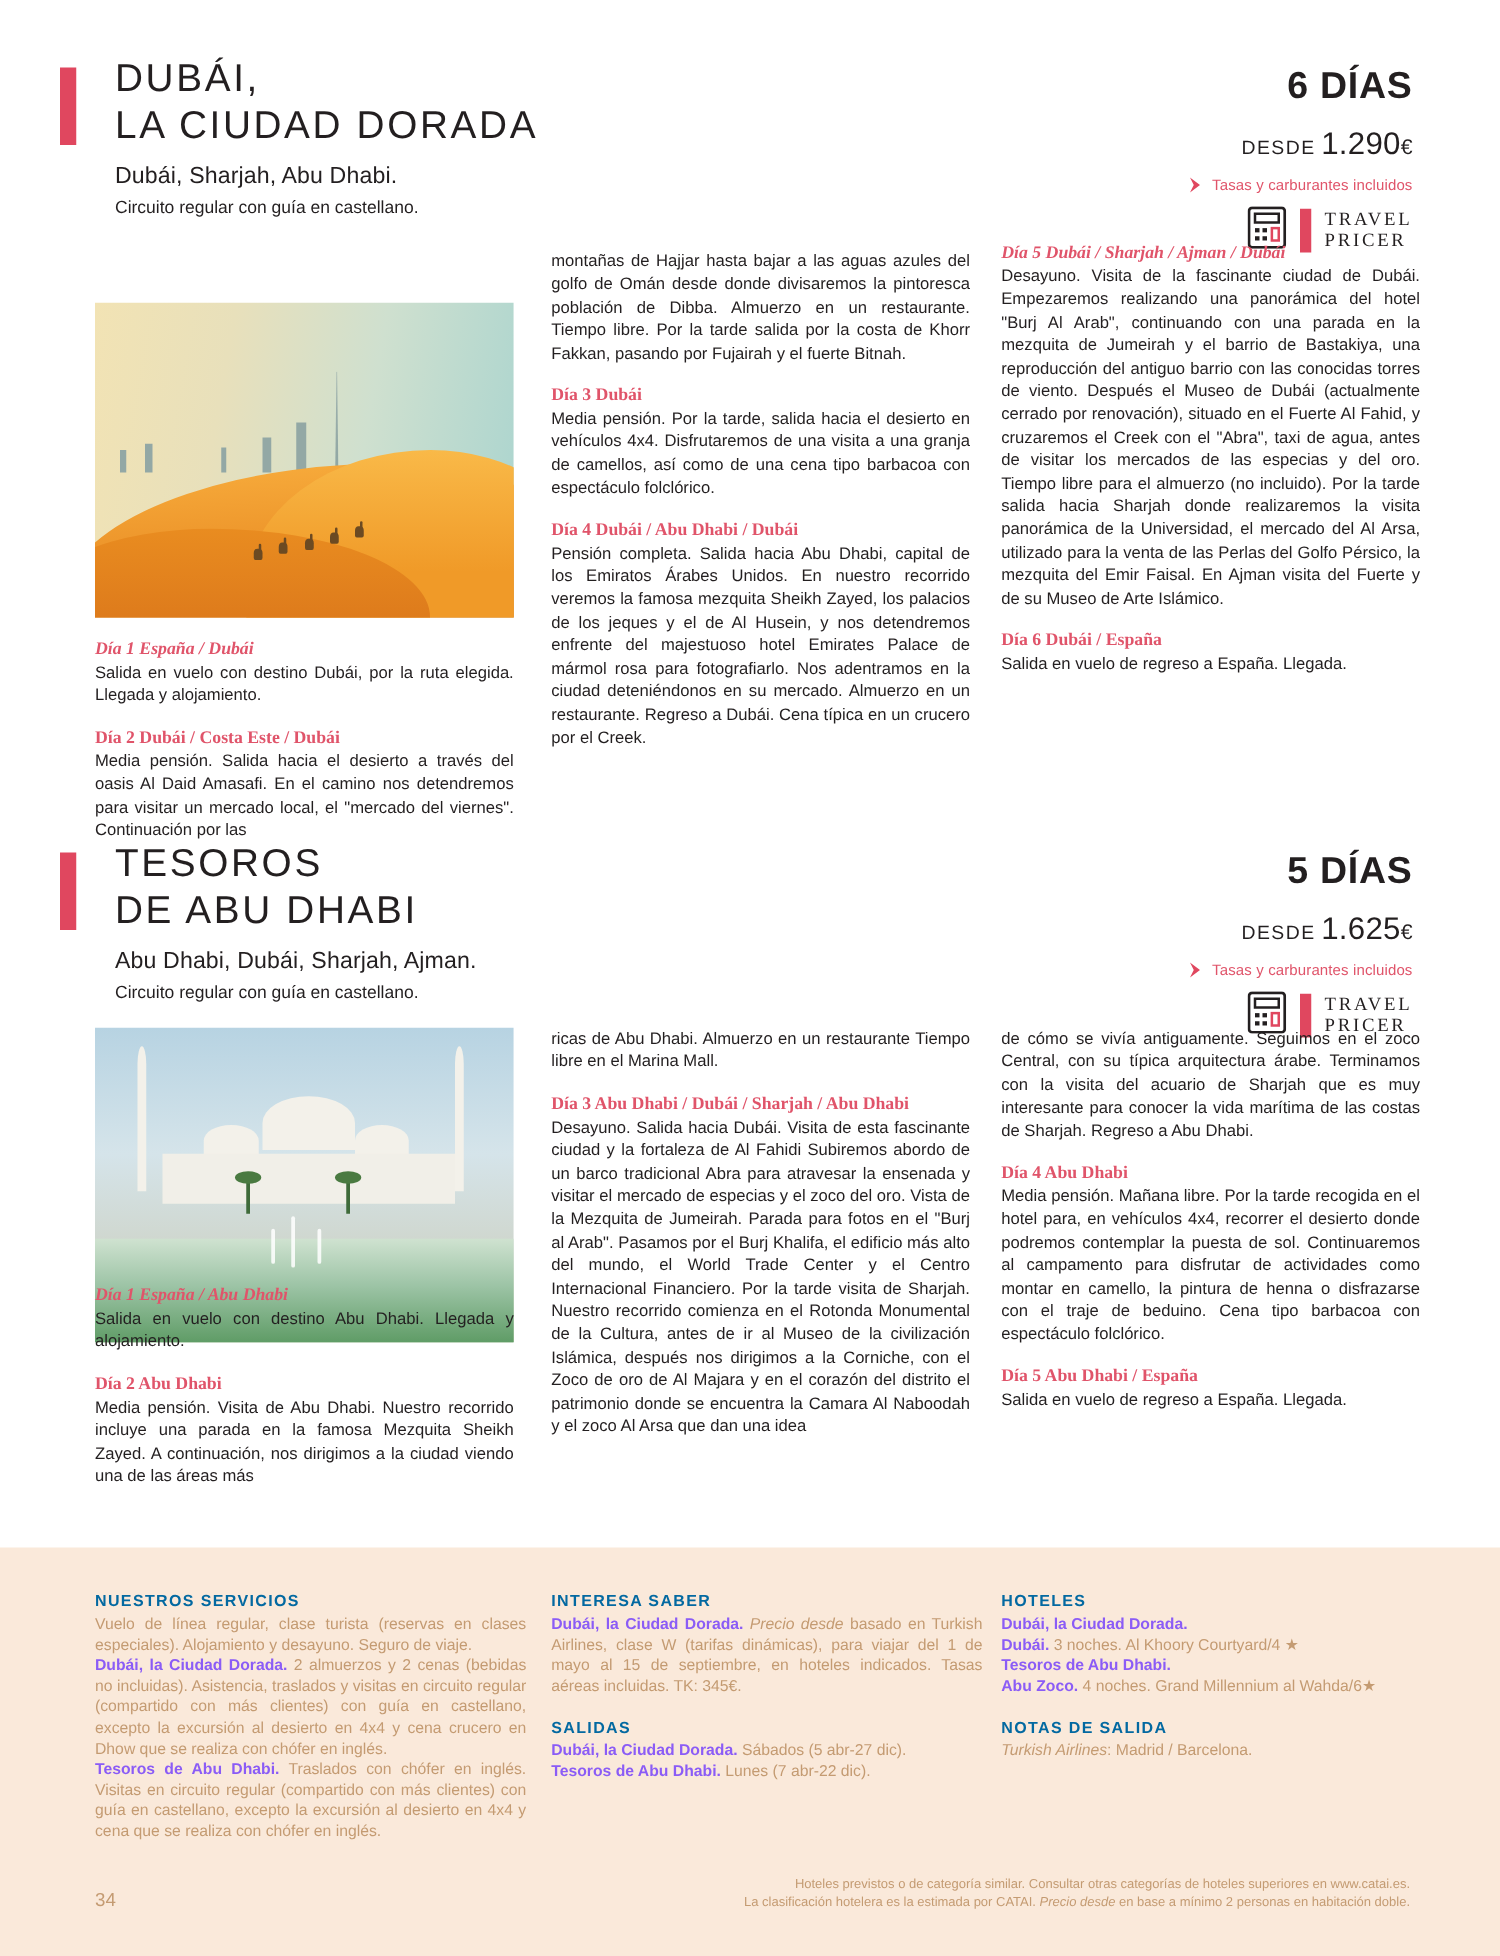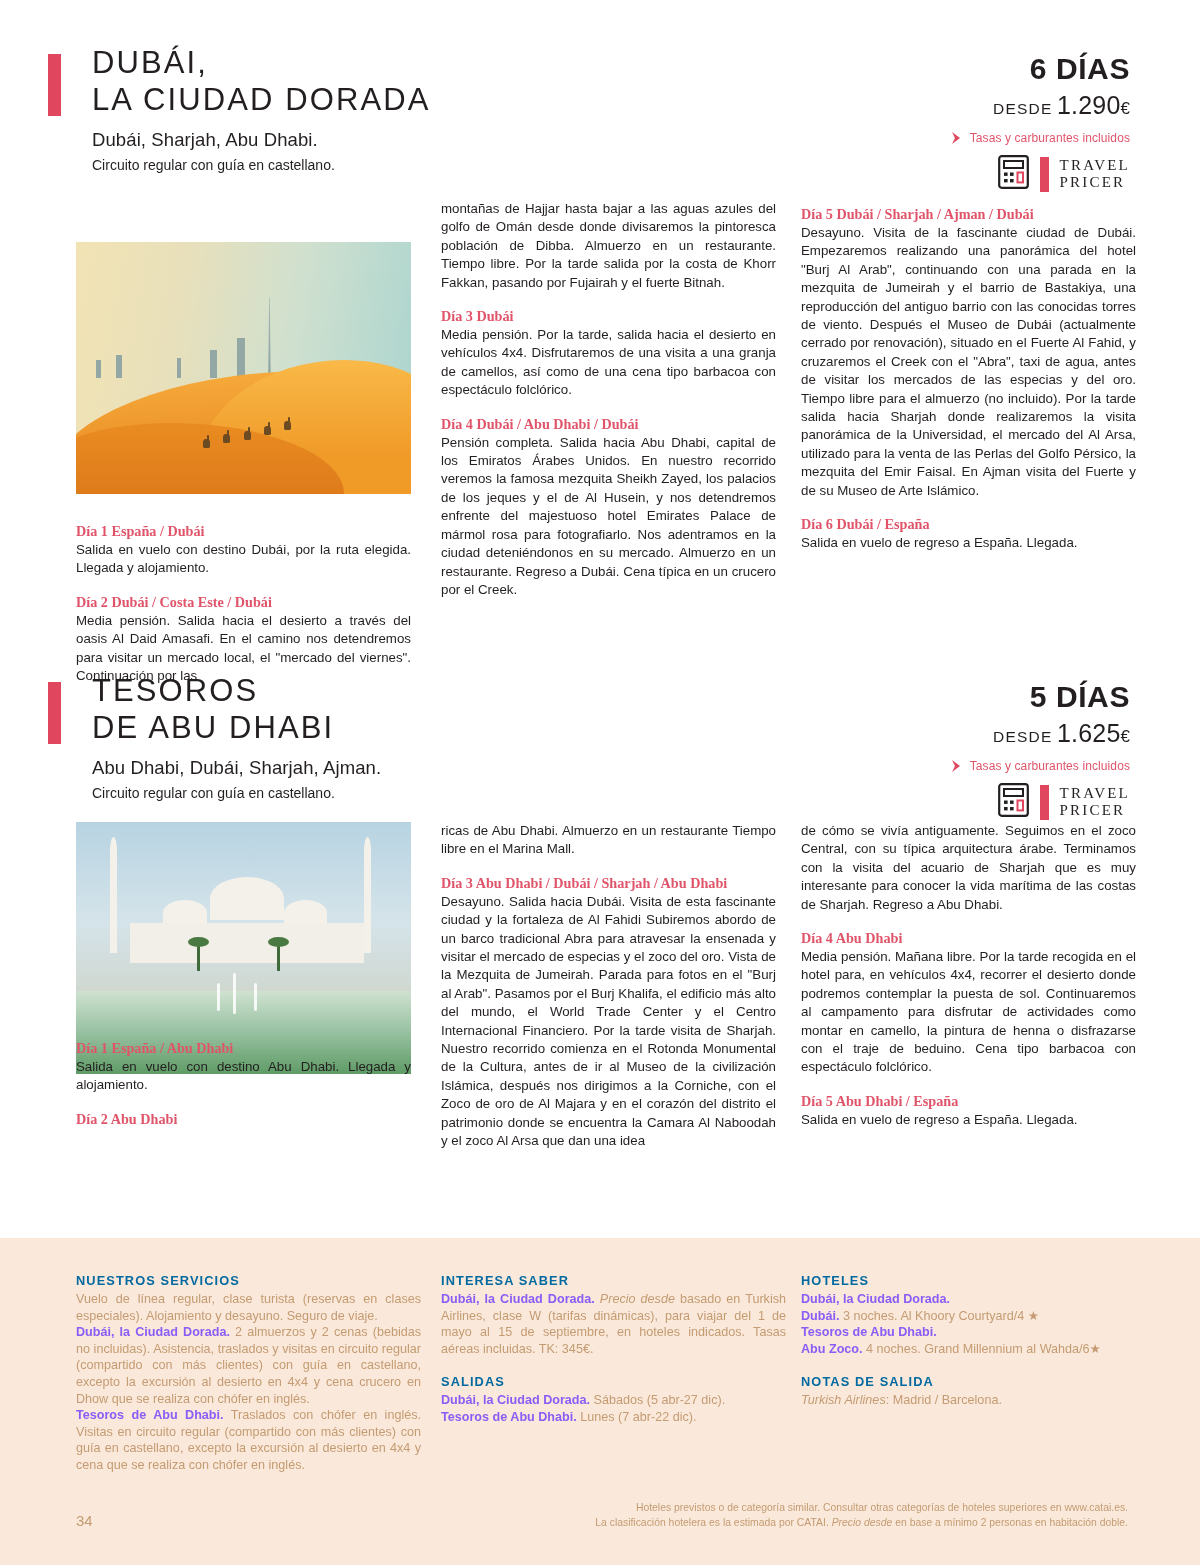--- a/index.html
+++ b/index.html
@@ -22,21 +22,21 @@
     hyphens: auto;
   }
   .day-head {
     font-family: "Liberation Serif", serif;
     font-weight: bold;
     font-size: 14.2px;
     line-height: 19px;
     color: #e0546a;
     margin-top: 15px;
   }
-  .day-head.first { margin-top: 12px; }
+  .day-head.first { margin-top: 0; font-style: italic; }
   .para { margin: 0; }
 
   
   .article { position: absolute; left: 0; width: 1200px; }
   #article-dubai { top: 44px; }
   #article-abudhabi { top: 672px; }
 
   .redbar {
     position: absolute;
     left: 48px;
@@ -77,21 +77,21 @@
     text-align: right;
   }
   .days {
     font-size: 30px;
     font-weight: bold;
     letter-spacing: .6px;
     color: #231f20;
     line-height: 34px;
   }
   .desde-row {
-    margin-top: 6px;
+    margin-top: 16px;
     line-height: 26px;
     white-space: nowrap;
   }
   .desde-lbl {
     font-size: 15.5px;
     letter-spacing: 1.2px;
     color: #231f20;
     vertical-align: baseline;
   }
   .price-val {
@@ -395,20 +395,21 @@
     <div class="fountain" style="left:42%;top:64%;height:11%;"></div>
     <div class="fountain" style="left:53%;top:64%;height:11%;"></div>
     <div class="palm" style="left:36%;top:48%;height:11%;"></div>
     <div class="palm" style="left:60%;top:48%;height:11%;"></div>
   </div>
 
   <div class="col col1" style="top:355px;">
     <div class="day-head first">Día 1 España / Abu Dhabi</div>
     <p class="body-txt para">Salida en vuelo con destino Abu Dhabi. Llegada y alojamiento.</p>
     <div class="day-head">Día 2 Abu Dhabi</div>
+    <p class="body-txt para">Media pensión. Visita de Abu Dhabi. Nuestro recorrido incluye una parada en la famosa Mezquita Sheikh Zayed. A continuación, nos dirigimos a la ciudad viendo una de las áreas más</p>
   </div>
 
   <div class="col col2" style="top:150px;">
     <p class="body-txt para">ricas de Abu Dhabi. Almuerzo en un restaurante Tiempo libre en el Marina Mall.</p>
     <div class="day-head">Día 3 Abu Dhabi / Dubái / Sharjah / Abu Dhabi</div>
     <p class="body-txt para">Desayuno. Salida hacia Dubái. Visita de esta fascinante ciudad y la fortaleza de Al Fahidi Subiremos abordo de un barco tradicional Abra para atravesar la ensenada y visitar el mercado de especias y el zoco del oro. Vista de la Mezquita de Jumeirah. Parada para fotos en el "Burj al Arab". Pasamos por el Burj Khalifa, el edificio más alto del mundo, el World Trade Center y el Centro Internacional Financiero. Por la tarde visita de Sharjah. Nuestro recorrido comienza en el Rotonda Monumental de la Cultura, antes de ir al Museo de la civilización Islámica, después nos dirigimos a la Corniche, con el Zoco de oro de Al Majara y en el corazón del distrito el patrimonio donde se encuentra la Camara Al Naboodah y el zoco Al Arsa que dan una idea</p>
   </div>
 
   <div class="col col3" style="top:150px;">
     <p class="body-txt para">de cómo se vivía antiguamente. Seguimos en el zoco Central, con su típica arquitectura árabe. Terminamos con la visita del acuario de Sharjah que es muy interesante para conocer la vida marítima de las costas de Sharjah. Regreso a Abu Dhabi.</p>

